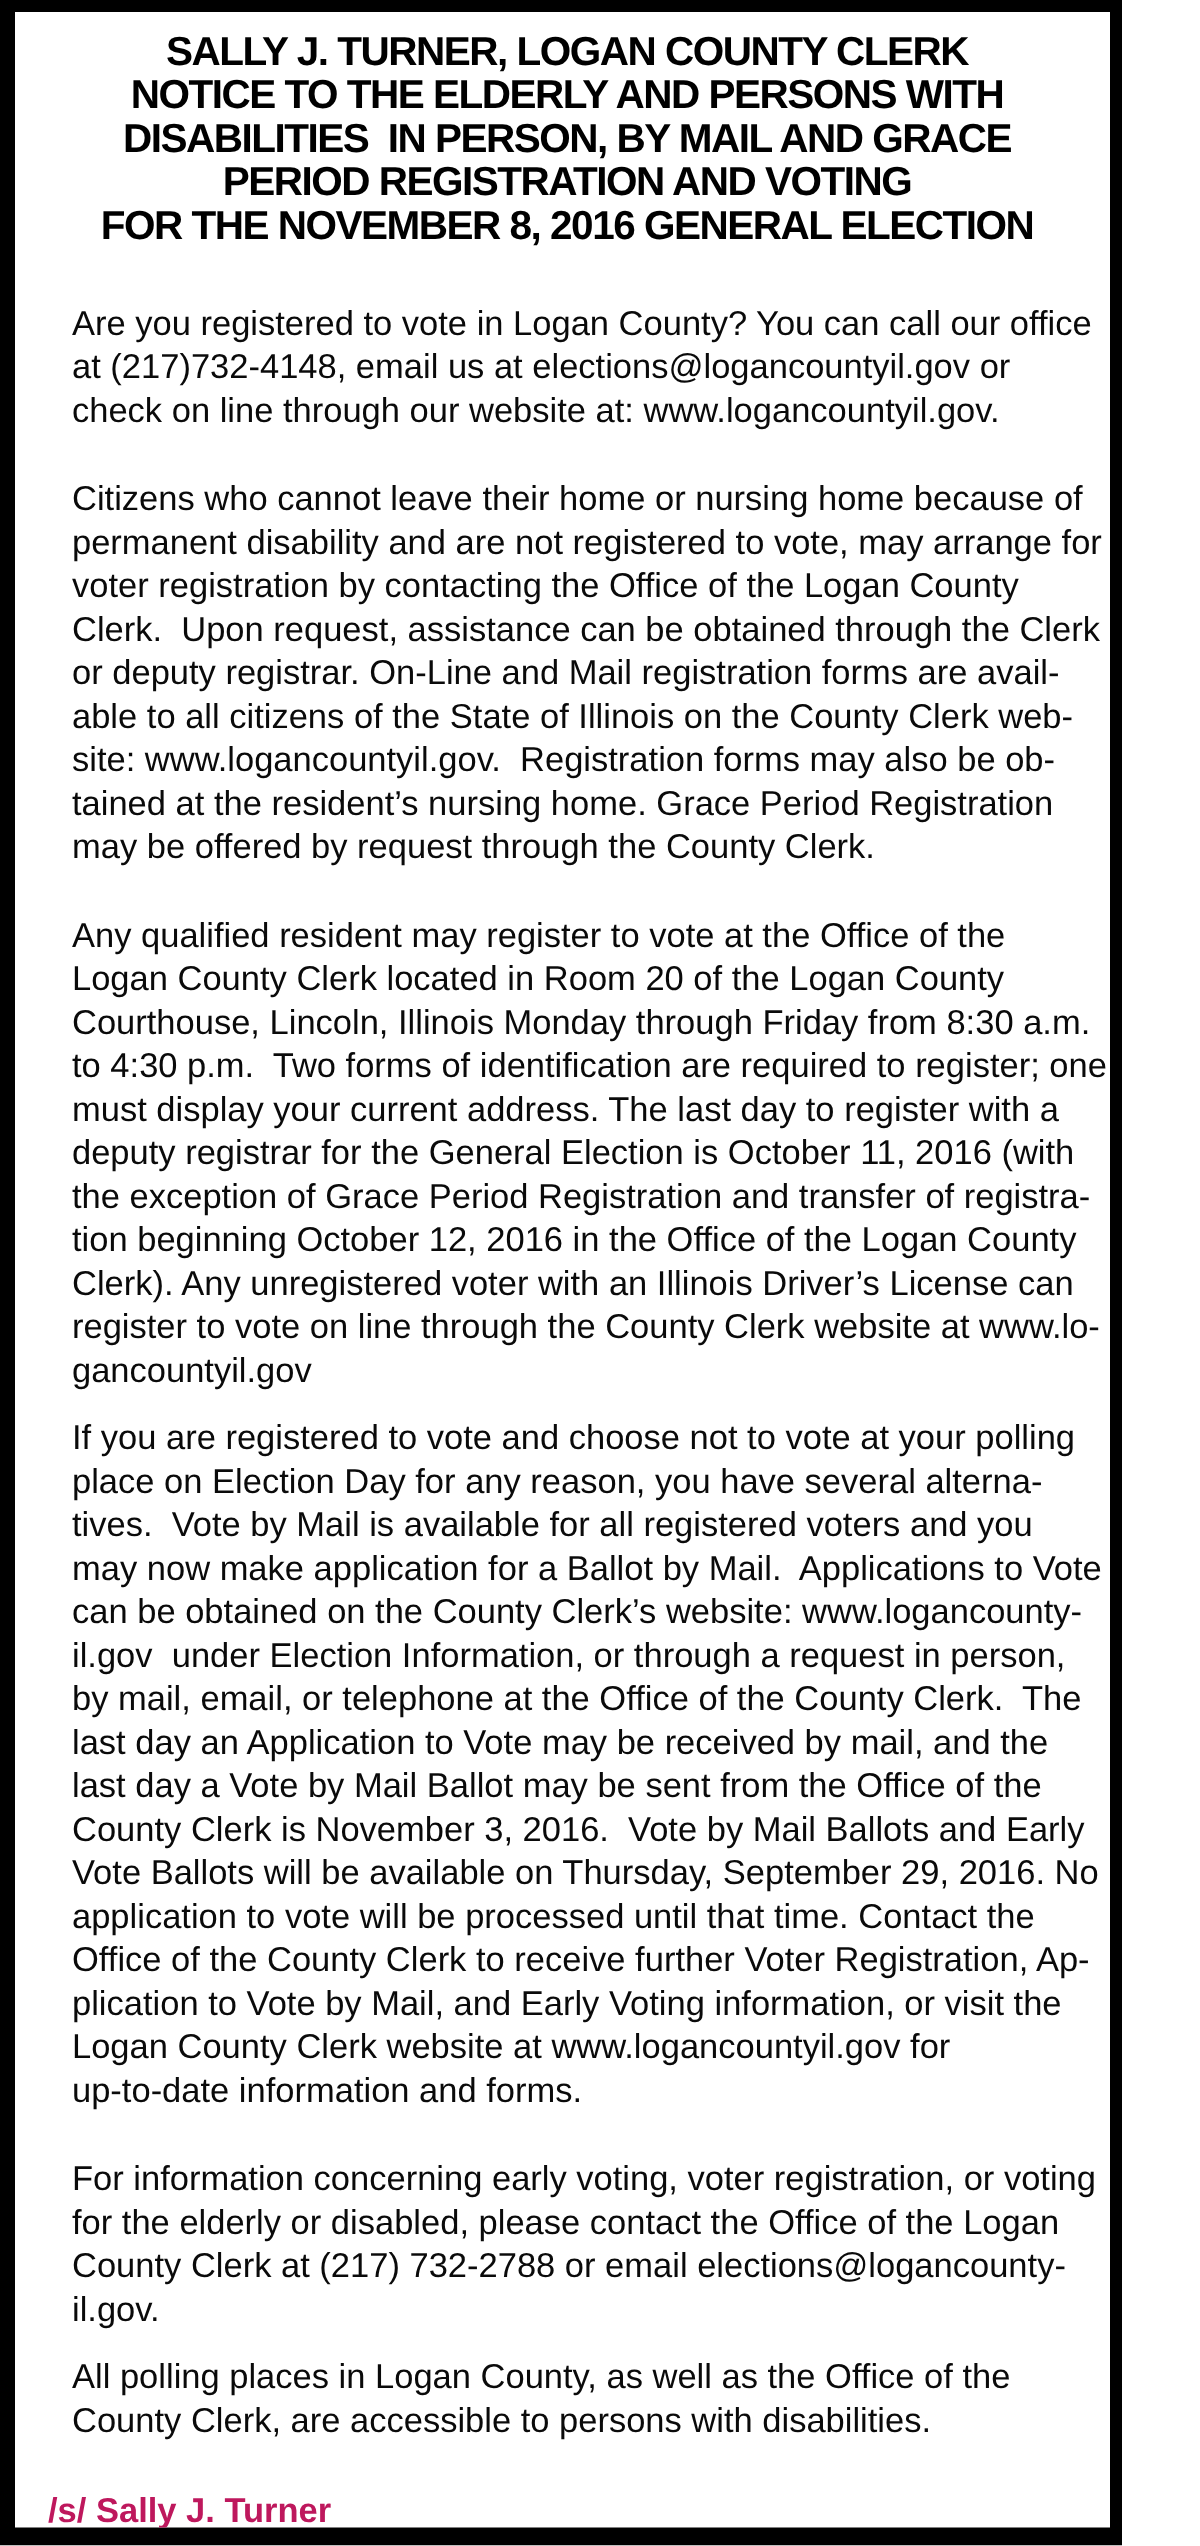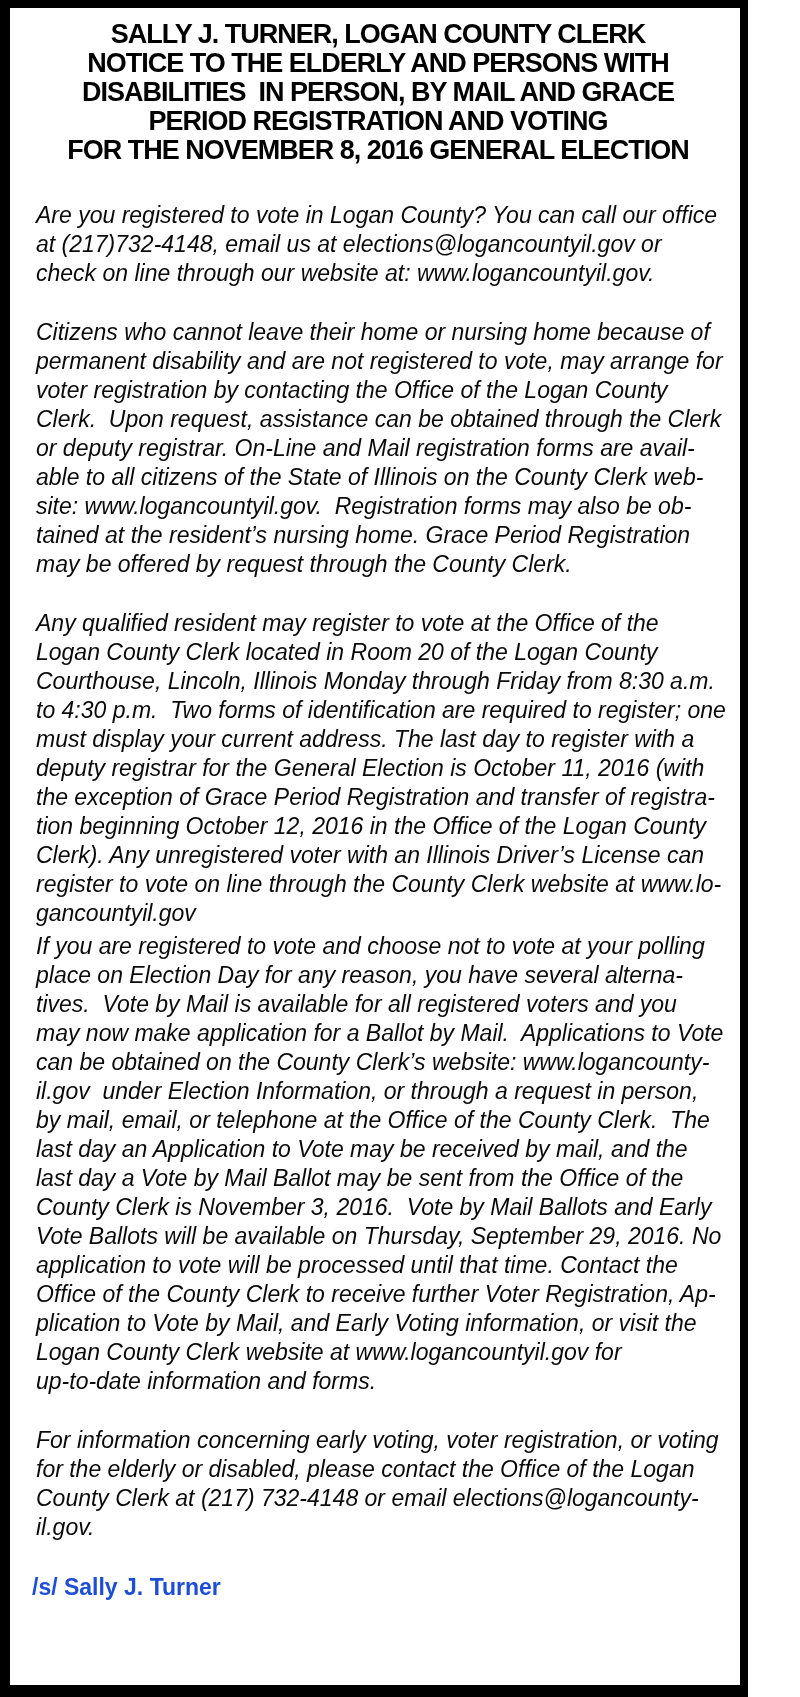--- a/index.html
+++ b/index.html
@@ -27,31 +27,30 @@
     letter-spacing: -1px;
     text-align: center;
     white-space: pre;
     margin: 2px 0 36px 0;
     color: #000000;
   }
   .para {
     font-size: 23px;
     line-height: 29px;
     white-space: pre;
-    margin: 4px;
+    margin: 16px;
     padding-left: 8px;
-    font-style: italic;
   }
   .gap {
     margin-top: 30px;
   }
   .signature {
     margin-top: 30px;
     font-weight: bold;
-    color: #1d4ed8;
+    color: #be185d;
   }
   .signature .sig-line {
     font-size: 23px;
     line-height: 30px;
     white-space: pre;
     padding-left: 8px;
   }
 </style>
 </head>
 <body>
@@ -104,22 +103,24 @@
 County Clerk is November 3, 2016.  Vote by Mail Ballots and Early
 Vote Ballots will be available on Thursday, September 29, 2016. No
 application to vote will be processed until that time. Contact the
 Office of the County Clerk to receive further Voter Registration, Ap-
 plication to Vote by Mail, and Early Voting information, or visit the
 Logan County Clerk website at www.logancountyil.gov for
 up-to-date information and forms.</p>
 
     <p class="para gap">For information concerning early voting, voter registration, or voting
 for the elderly or disabled, please contact the Office of the Logan
-County Clerk at (217) 732-4148 or email elections@logancounty-
+County Clerk at (217) 732-2788 or email elections@logancounty-
 il.gov.</p>
 
+    <p class="para">All polling places in Logan County, as well as the Office of the
+County Clerk, are accessible to persons with disabilities.</p>
 
     <div class="signature">
       <div class="sig-line">/s/ Sally J. Turner</div>
     </div>
 
   </div>
 </div>
 
 </body></html>

